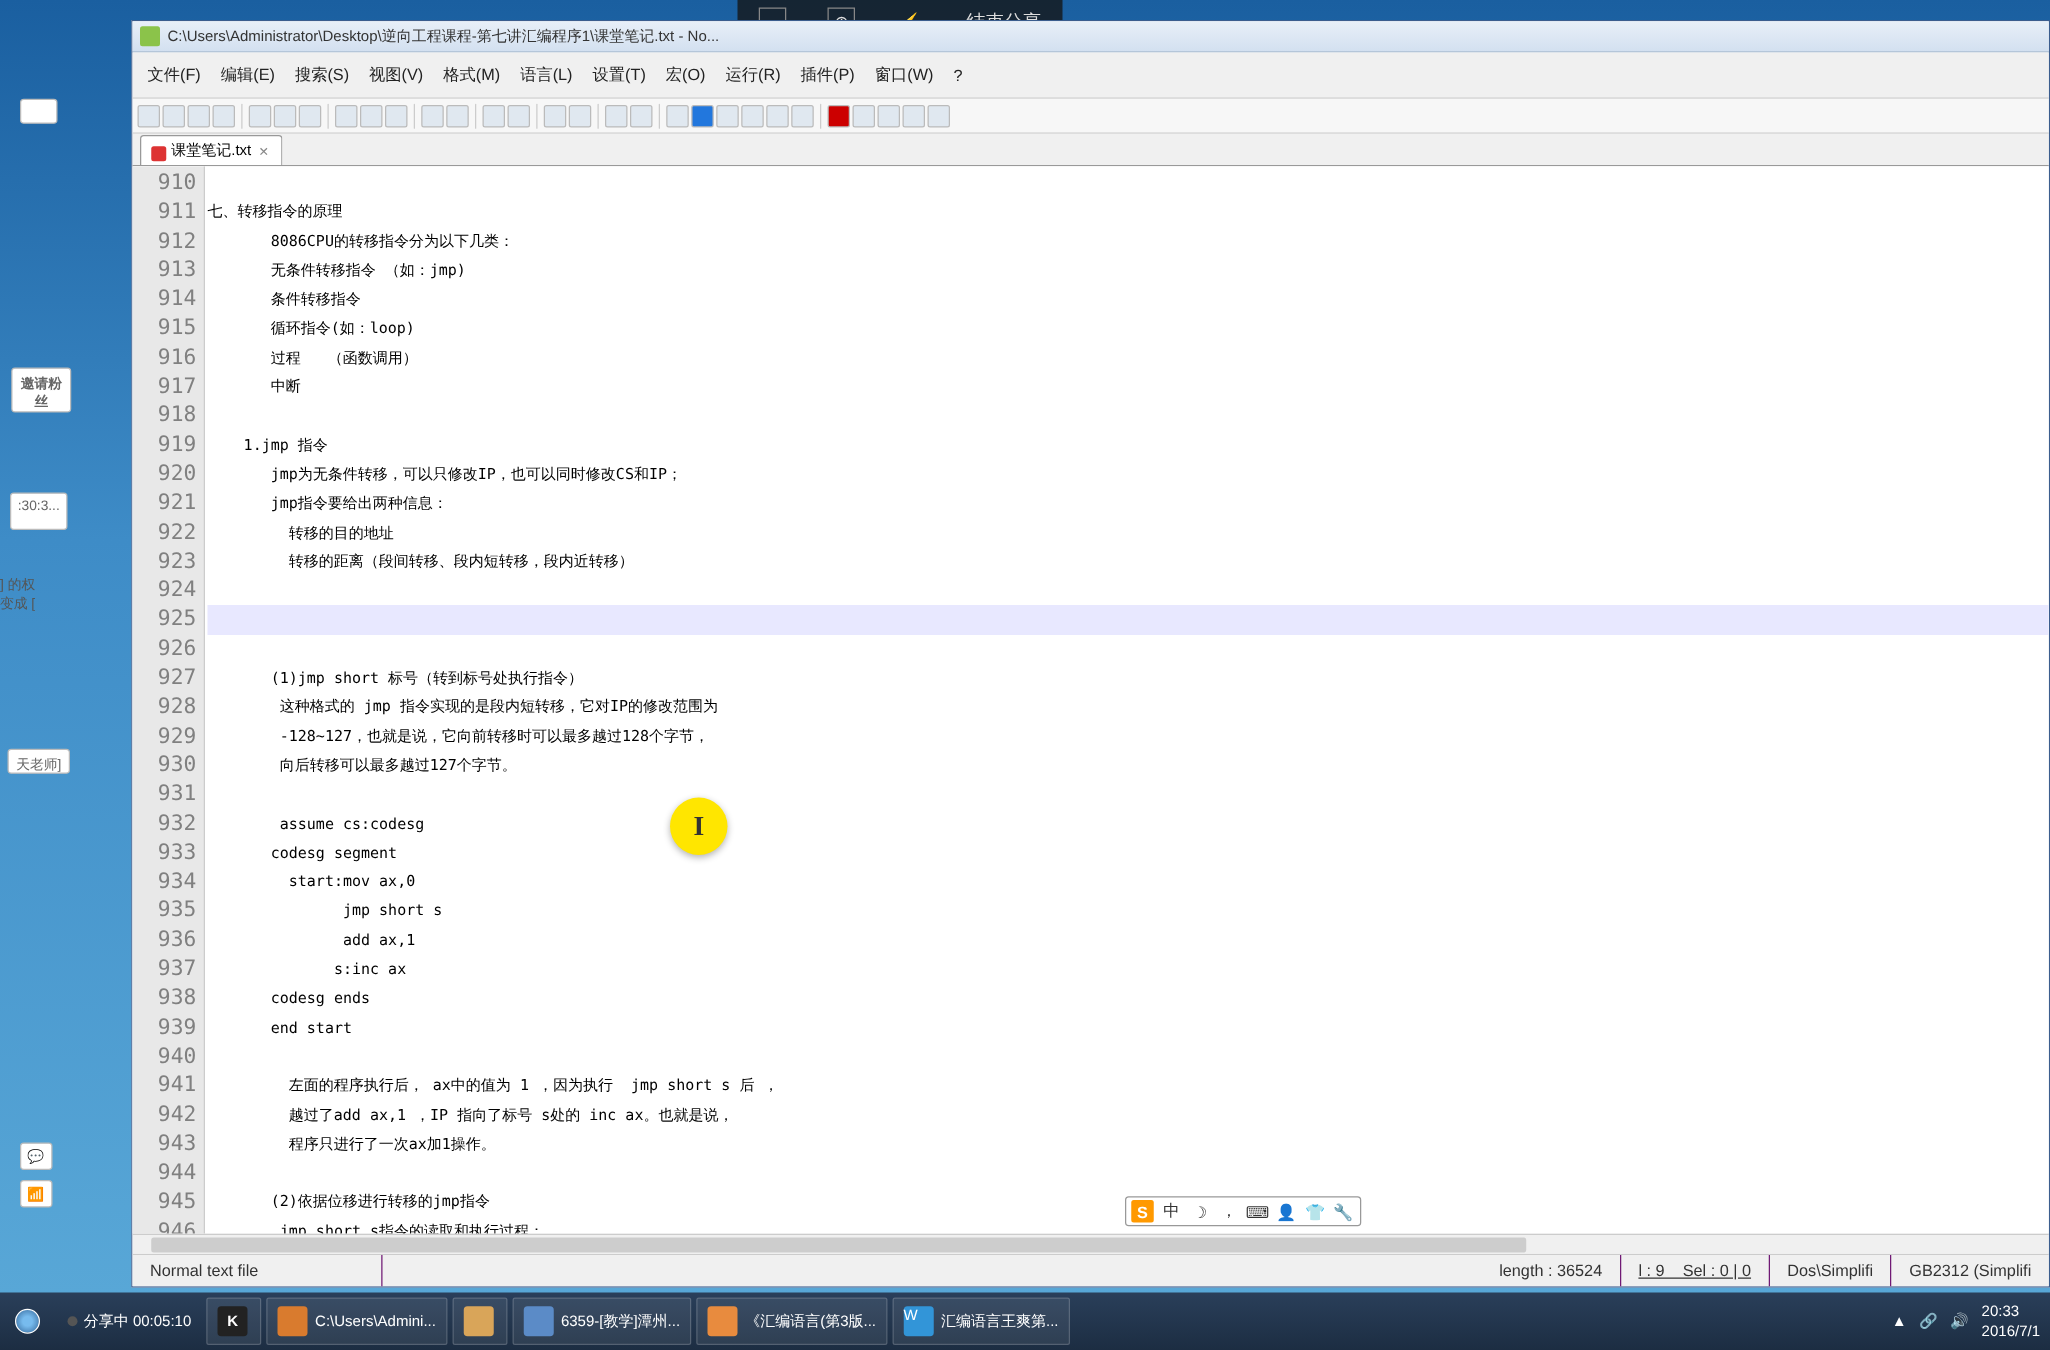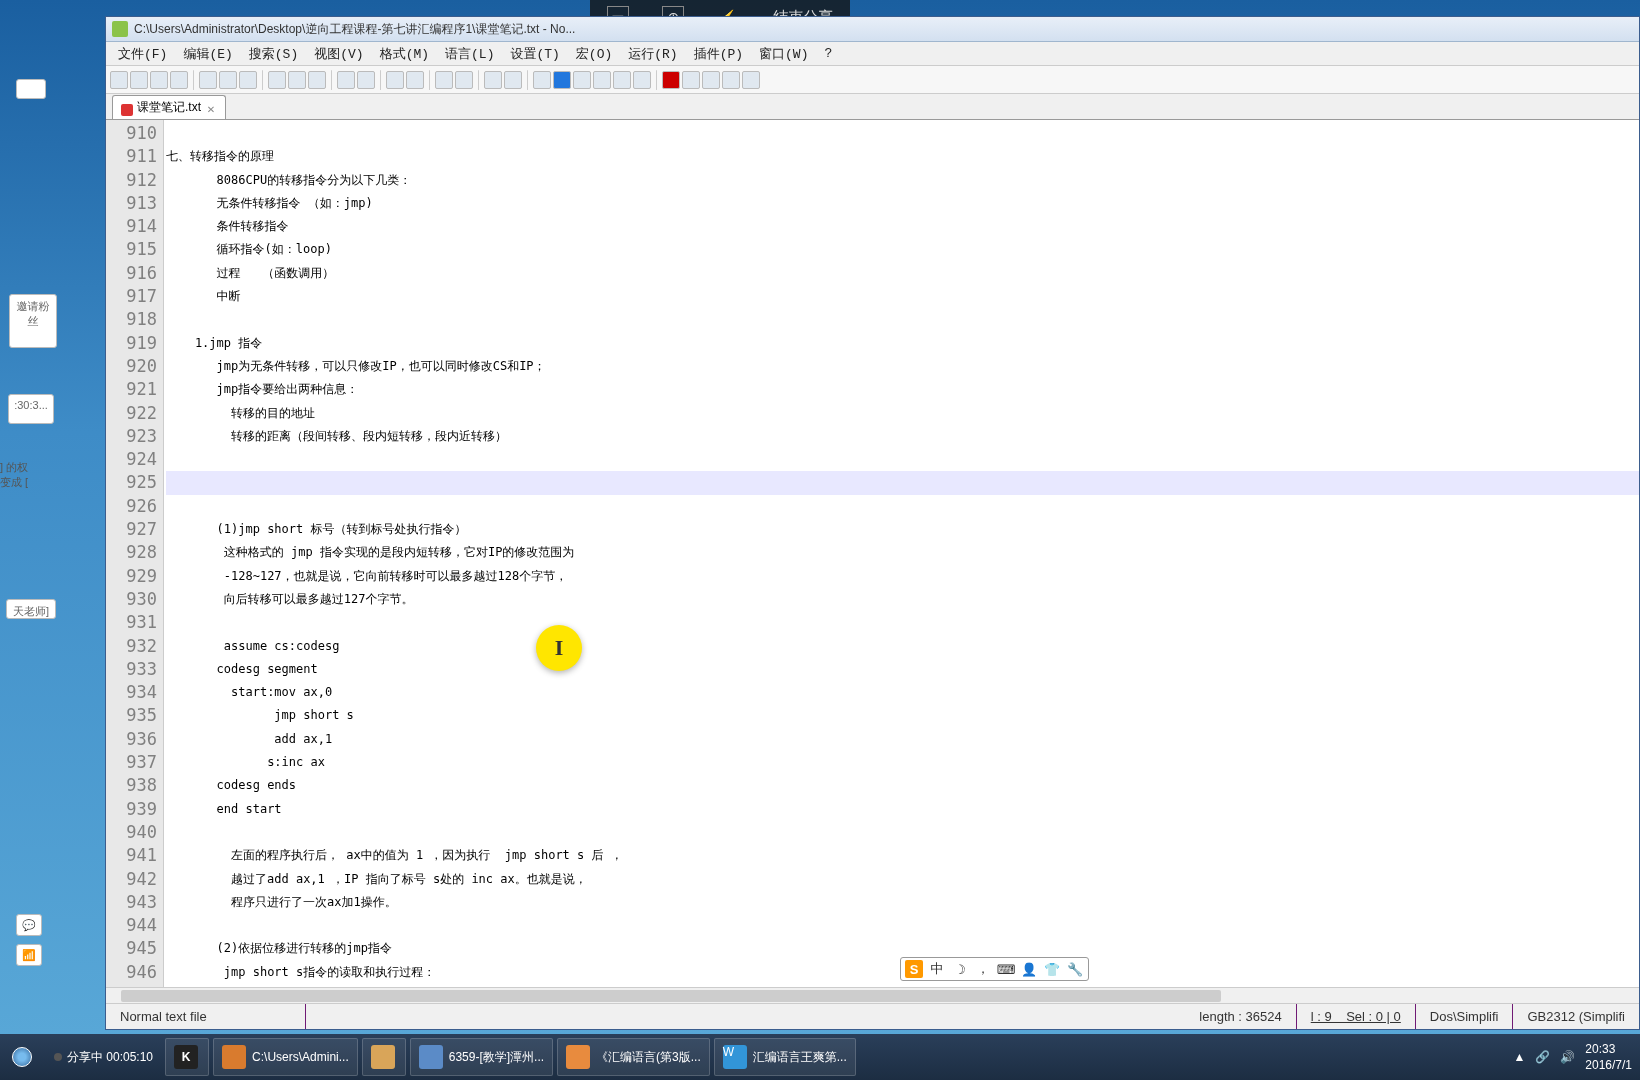--- a/index.html
+++ b/index.html
@@ -3,37 +3,37 @@
 <meta charset="utf-8">
 <style>
 * { margin: 0; padding: 0; box-sizing: border-box; }
 body { font-family: "Microsoft YaHei", Arial, sans-serif; font-size: 12px; background: #fff; overflow: hidden; width: 1640px; height: 1080px; position: relative; }
 
 
 .desktop-bg { position: absolute; left: 0; top: 0; width: 100%; height: 100%; background: linear-gradient(to bottom, #1a5fa0, #3e8cc7 40%, #5aa9d8); }
 .left-widgets { position: absolute; left: 0; top: 0; width: 55px; height: 100%; }
 .widget-box { background: #fff; border: 1px solid #bbb; border-radius: 3px; margin: 4px; padding: 4px; font-size: 11px; text-align: center; color: #666; }
 .wtop1 { position: absolute; top: 75px; left: 12px; width: 30px; height: 20px; }
-.wtop2 { position: absolute; top: 290px; left: 5px; width: 48px; height: 54px; }
+.wtop2 { position: absolute; top: 290px; left: 5px; width: 48px; height: 36px; font-weight: bold; }
 .wtop3 { position: absolute; top: 390px; left: 4px; width: 46px; height: 30px; }
 .wtop4 { position: absolute; top: 460px; left: 0; width: 52px; height: 40px; font-size: 11px; color: #555; }
 .wtop5 { position: absolute; top: 595px; left: 2px; width: 50px; height: 20px; }
 .wbot { position: absolute; bottom: 140px; left: 12px; width: 26px; height: 22px; }
 .wbot2 { position: absolute; bottom: 110px; left: 12px; width: 26px; height: 22px; }
 
 
 .share-bar { position: absolute; top: 0; left: 590px; width: 260px; height: 34px; background: rgba(20,20,20,0.78); border-radius: 0 0 6px 6px; display: flex; align-items: center; justify-content: space-around; color: #ddd; }
 .share-bar .sicon { width: 22px; height: 22px; border: 1px solid #888; display: flex; align-items: center; justify-content: center; font-size: 14px; }
 .share-bar .stext { font-size: 15px; }
 
 
 .npp-window { position: absolute; left: 105px; top: 16px; right: 0; bottom: 50px; background: #fff; border: 1px solid #3b5d8e; display: flex; flex-direction: column; }
 .npp-title { height: 22px; background: linear-gradient(#e8eff8, #d3e0f0); display: flex; align-items: center; padding: 12px 6px; font-size: 12px; color: #333; border-bottom: 1px solid #a0b6ce; }
 .npp-title .nicon { width: 16px; height: 16px; background: #8bc34a; margin-right: 6px; border-radius: 2px; }
-.npp-menu { height: 24px; background: #f0f0f0; display: flex; align-items: center; padding: 0 4px; font-size: 13px; color: #222; border-bottom: 1px solid #ccc; font-family: Liberation Mono, monospace; }
+.npp-menu { height: 37px; background: #f0f0f0; display: flex; align-items: center; padding: 0 4px; font-size: 13px; color: #222; border-bottom: 1px solid #ccc; }
 .npp-menu span { padding: 0 8px; cursor: default; }
 .npp-tools { height: 28px; background: #f7f7f7; display: flex; align-items: center; padding: 0 4px; border-bottom: 1px solid #ccc; gap: 2px; }
 .tbtn { width: 18px; height: 18px; background: #e0e8f0; border: 1px solid #bbb; border-radius: 2px; }
 .tbtn.sep { width: 1px; background: #ccc; border: none; margin: 0 3px; height: 20px; }
 .tbtn.r { background: #c00; }
 .tbtn.b { background: #27d; }
 
 .npp-tabs { height: 26px; background: #f0f0f0; display: flex; align-items: flex-end; padding: 0 6px; border-bottom: 1px solid #999; }
 .tab { background: #fff; border: 1px solid #999; border-bottom: none; padding: 3px 8px; font-size: 12px; display: flex; align-items: flex-end; gap: 4px; border-radius: 3px 3px 0 0; }
 .tab .ticon { width: 12px; height: 12px; background: #d33; border-radius: 2px; }

